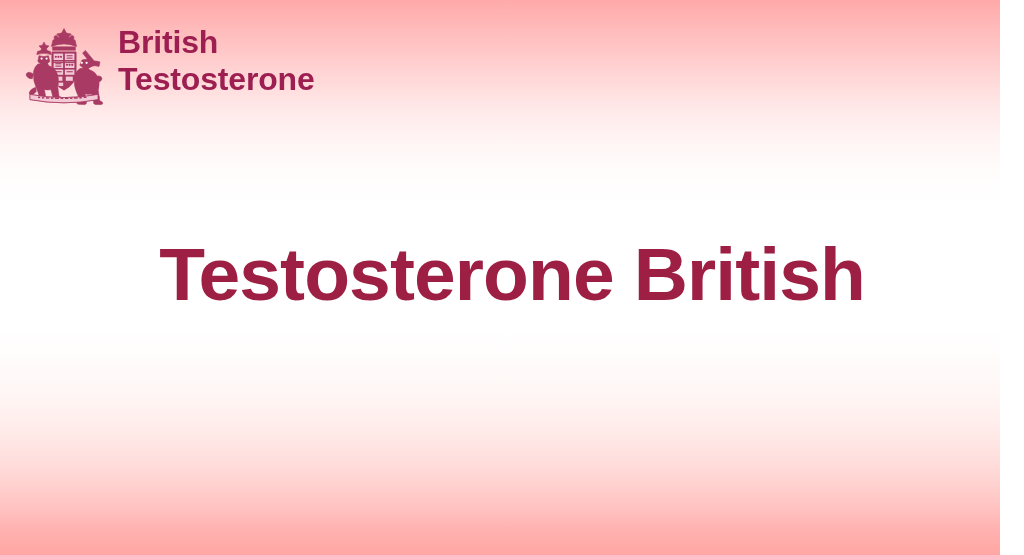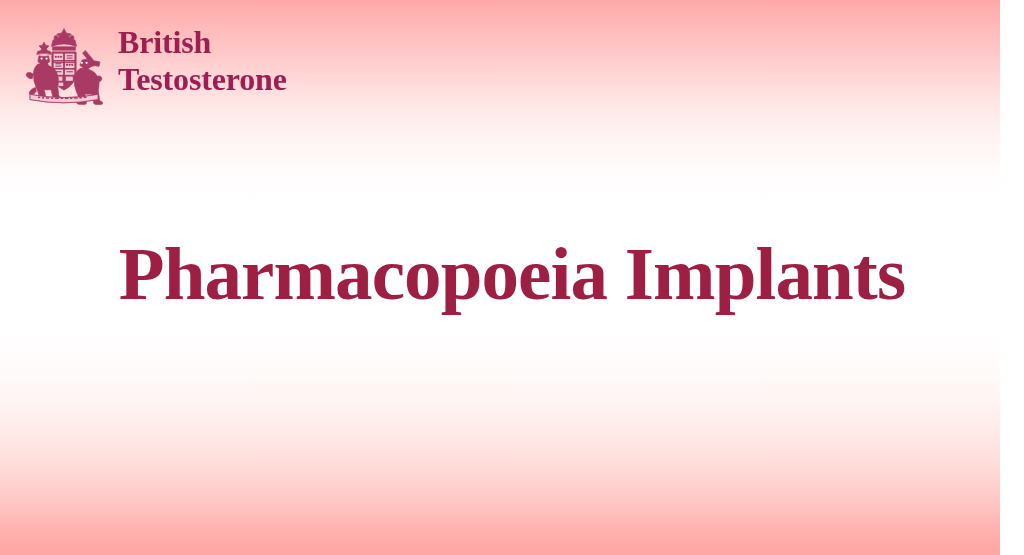--- a/index.html
+++ b/index.html
@@ -6,21 +6,21 @@
     margin: 0;
     padding: 0;
     background: #ffffff;
   }
 
   #card {
     position: relative;
     width: 1000px;
     height: 555px;
     overflow: hidden;
-    font-family: Liberation Serif, serif;
+    font-family: Liberation Sans, sans-serif;
     background:
       linear-gradient(
         to bottom,
         #ffa9a9 0px,
         #ffb3b3 16px,
         #ffc2c2 42px,
         #ffd4d4 72px,
         #ffe6e6 104px,
         #fff3f3 136px,
         #fffbfb 166px,
@@ -189,16 +189,16 @@
       </svg>
     </span>
 
     <span id="wordmark">
       <span class="wm-line line1">British</span>
       <span class="wm-line line2">Testosterone</span>
     </span>
   </div>
 
   <div id="title-wrap">
-    <h1 id="page-title">Pharmacopoeia Implants</h1>
+    <h1 id="page-title">Testosterone British</h1>
   </div>
 
 </div>
 
 </body></html>

